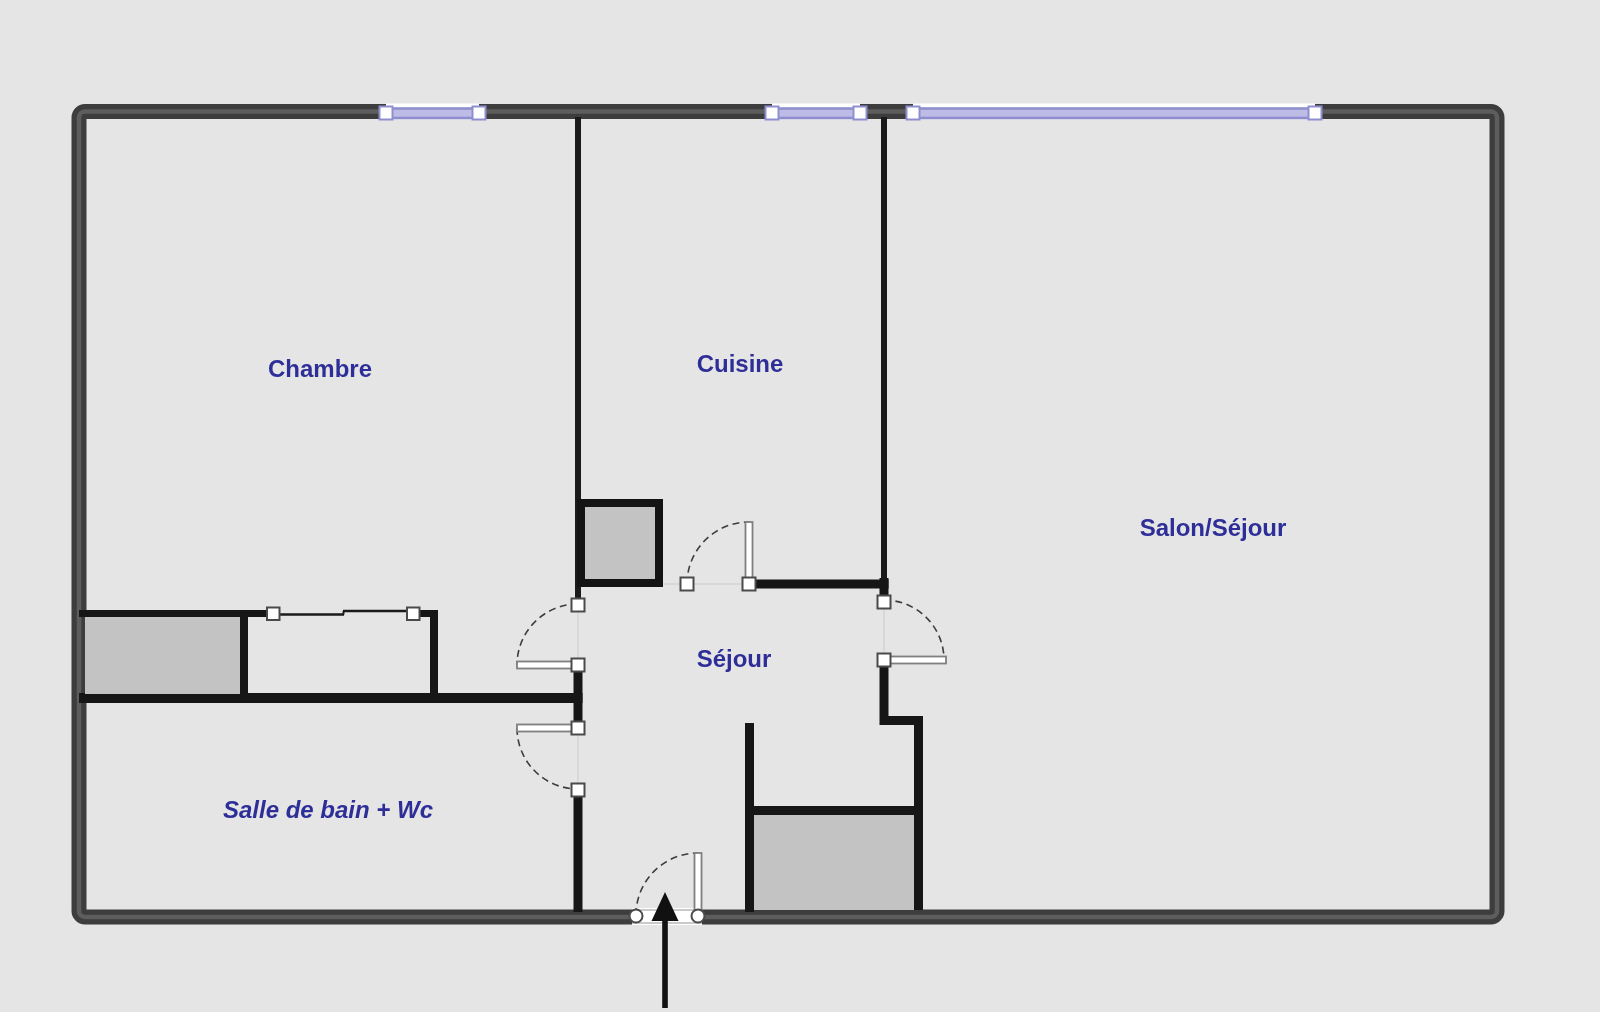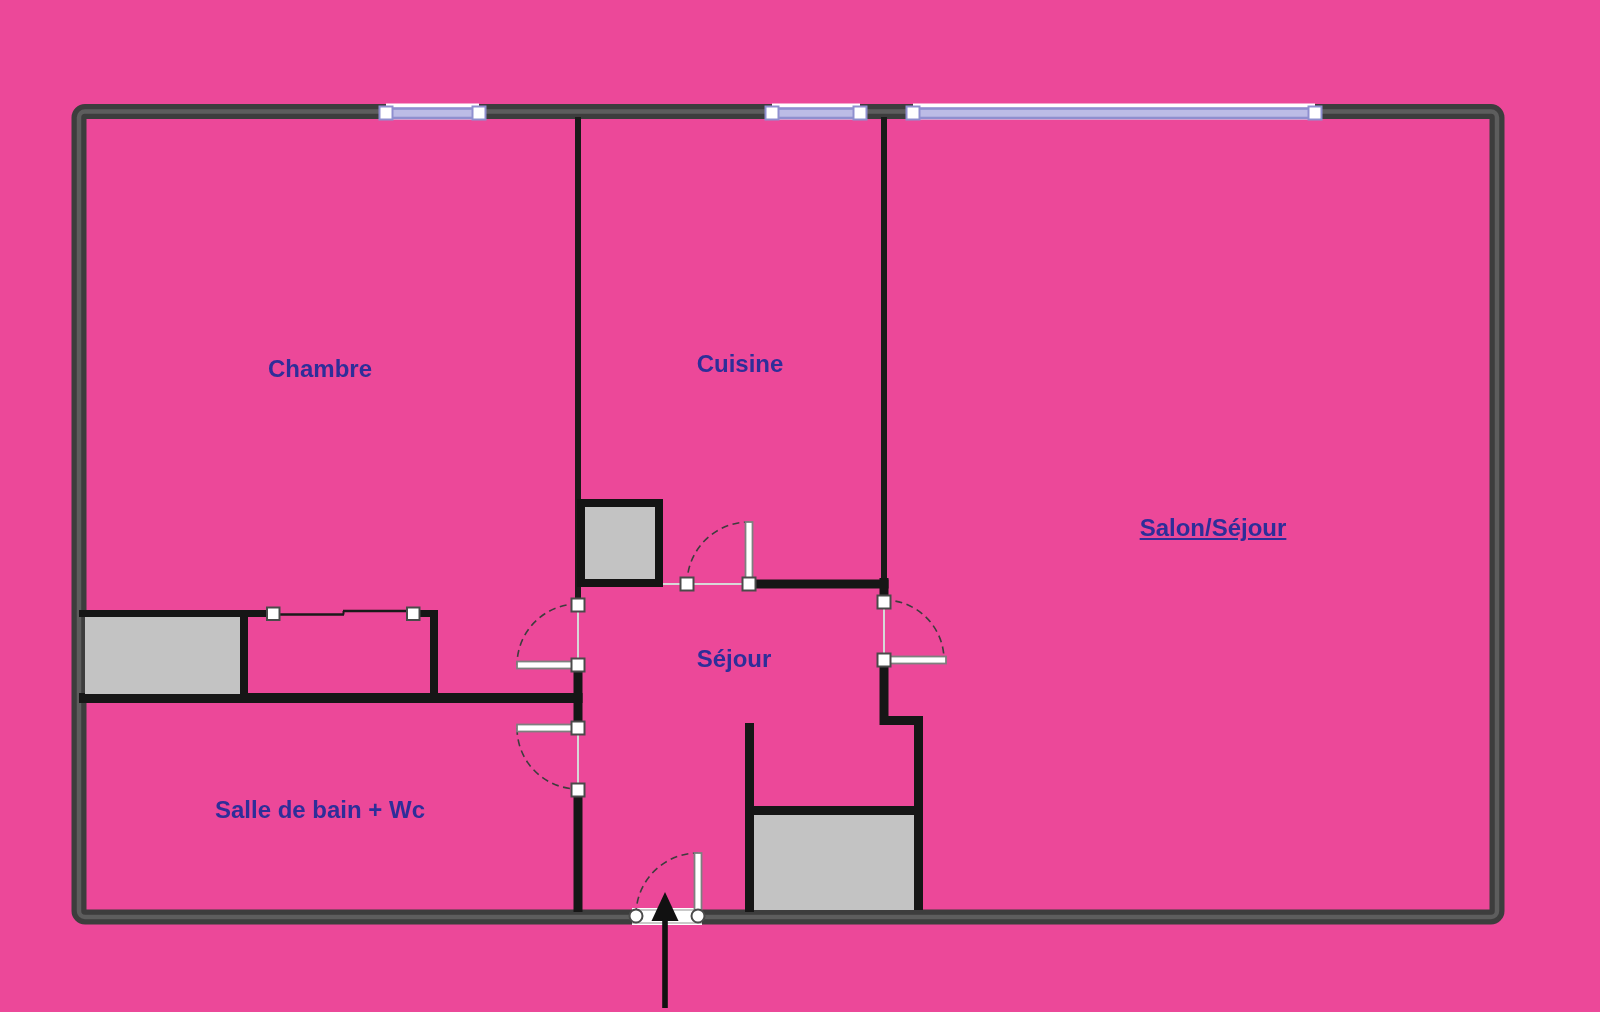--- a/index.html
+++ b/index.html
@@ -8,21 +8,21 @@
     background: #ffffff;
     width: 1600px;
     height: 1012px;
     overflow: hidden;
     font-family: "Liberation Sans", sans-serif;
   }
   .stage {
     position: relative;
     width: 1600px;
     height: 1012px;
-    background: #ec4899;
+    background: #e5e5e5;
   }
   .stage svg {
     position: absolute;
     left: 0;
     top: 0;
   }
   .room-label {
     position: absolute;
     transform: translate(-50%, -50%);
     font-weight: bold;
@@ -161,19 +161,19 @@
       <polygon points="665,892 651.5,921 678.5,921" fill="#111111"></polygon>
       <rect x="662.2" y="919" width="5.6" height="89" fill="#111111"></rect>
     </g>
 
   </svg>
 
   <div class="room-label" style="left:320px; top:369px;">Chambre</div>
 
   <div class="room-label" style="left:740px; top:364px;">Cuisine</div>
 
-  <div class="room-label" style="left:1213px; top:528px;text-decoration:underline;">Salon/Séjour</div>
+  <div class="room-label" style="left:1213px; top:528px;">Salon/Séjour</div>
 
   <div class="room-label" style="left:734px; top:659px;">Séjour</div>
 
-  <div class="room-label" style="left:320px; top:810px;">Salle de bain + Wc</div>
+  <div class="room-label" style="left:328px; top:810px;font-style:italic;">Salle de bain + Wc</div>
 
 </div>
 
 </body></html>

